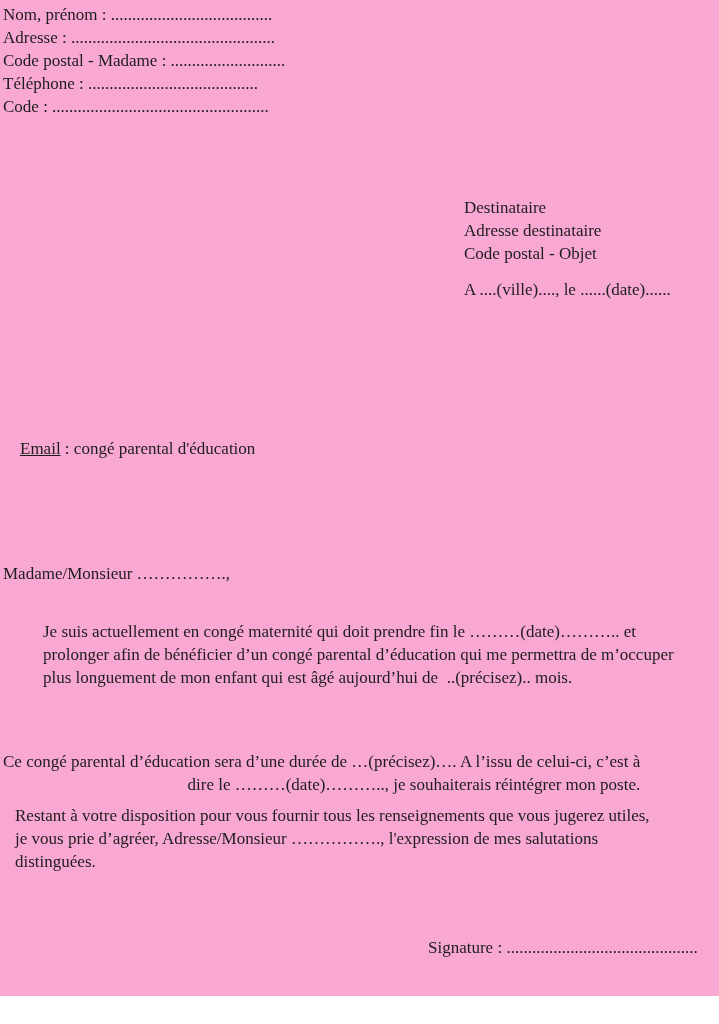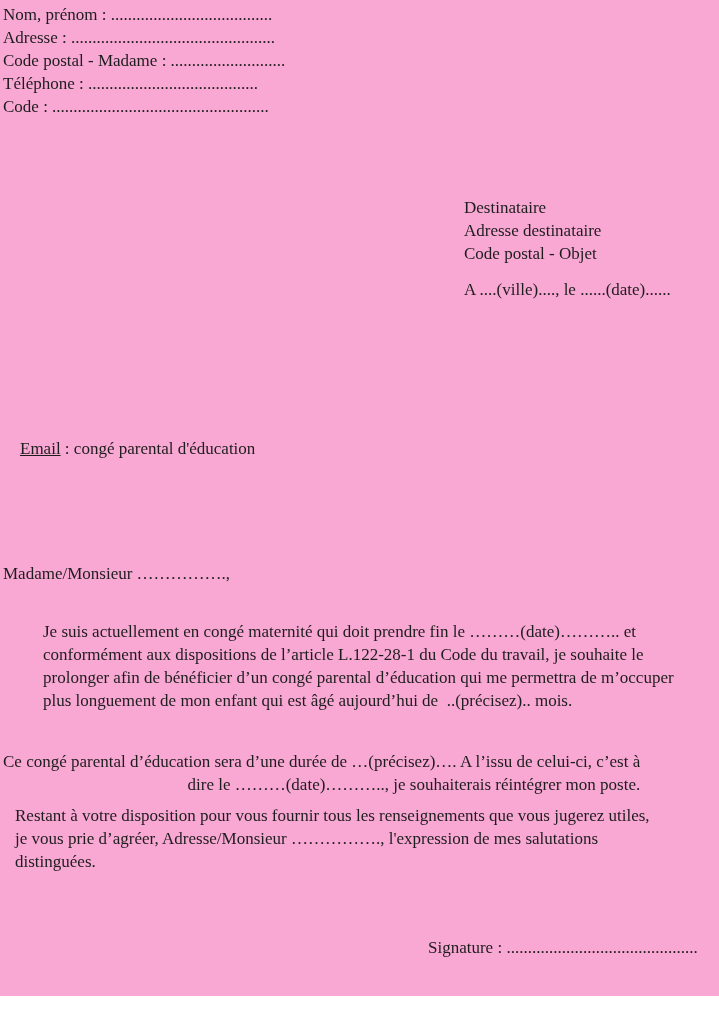--- a/index.html
+++ b/index.html
@@ -49,21 +49,20 @@
   </div>
 
   <div class="abs subject line">
     <span class="u">Email</span><span> : </span><span>congé parental d'éducation</span>
   </div>
 
   <div class="abs salutation line">Madame/Monsieur …………….,</div>
 
   <div class="abs para1">
     <div class="line">Je suis actuellement en congé maternité qui doit prendre fin le ………(date)……….. et</div>
-    <div class="line">conformément aux dispositions de l’article L.122-28-1 du Code du travail, je souhaite le</div>
     <div class="line">prolonger afin de bénéficier d’un congé parental d’éducation qui me permettra de m’occuper</div>
     <div class="line">plus longuement de mon enfant qui est âgé aujourd’hui de  ..(précisez).. mois.</div>
   </div>
 
   <div class="abs para2">
     <div class="line">Ce congé parental d’éducation sera d’une durée de …(précisez)…. A l’issu de celui-ci, c’est à</div>
     <div class="line">dire le ………(date)……….., je souhaiterais réintégrer mon poste.</div>
   </div>
 
   <div class="abs para3">

